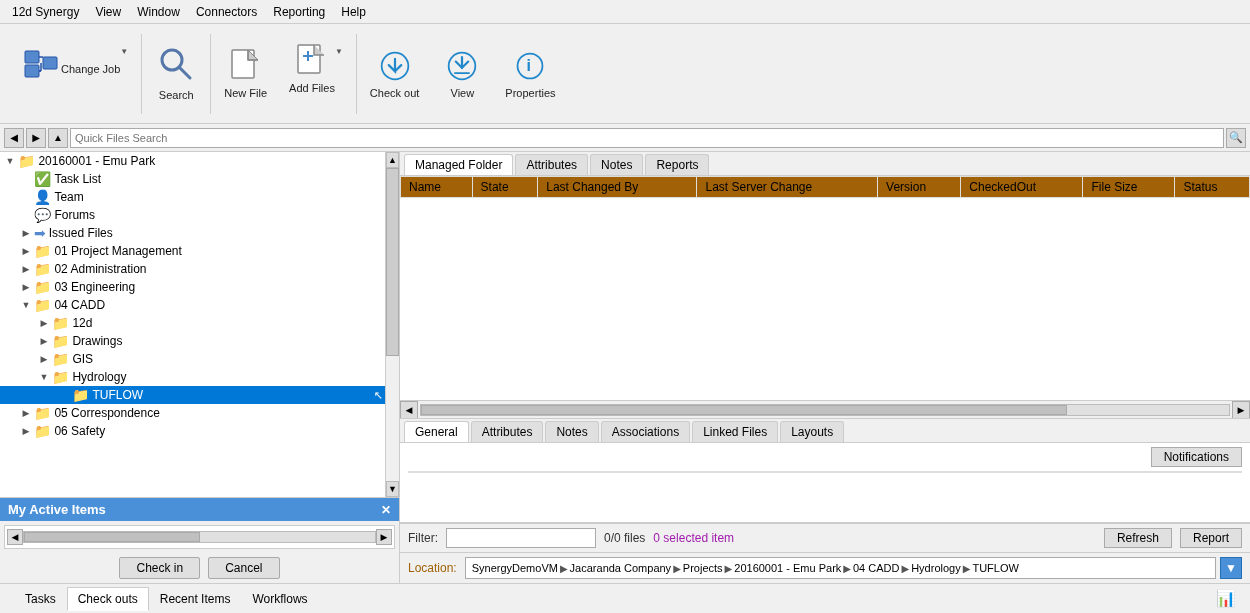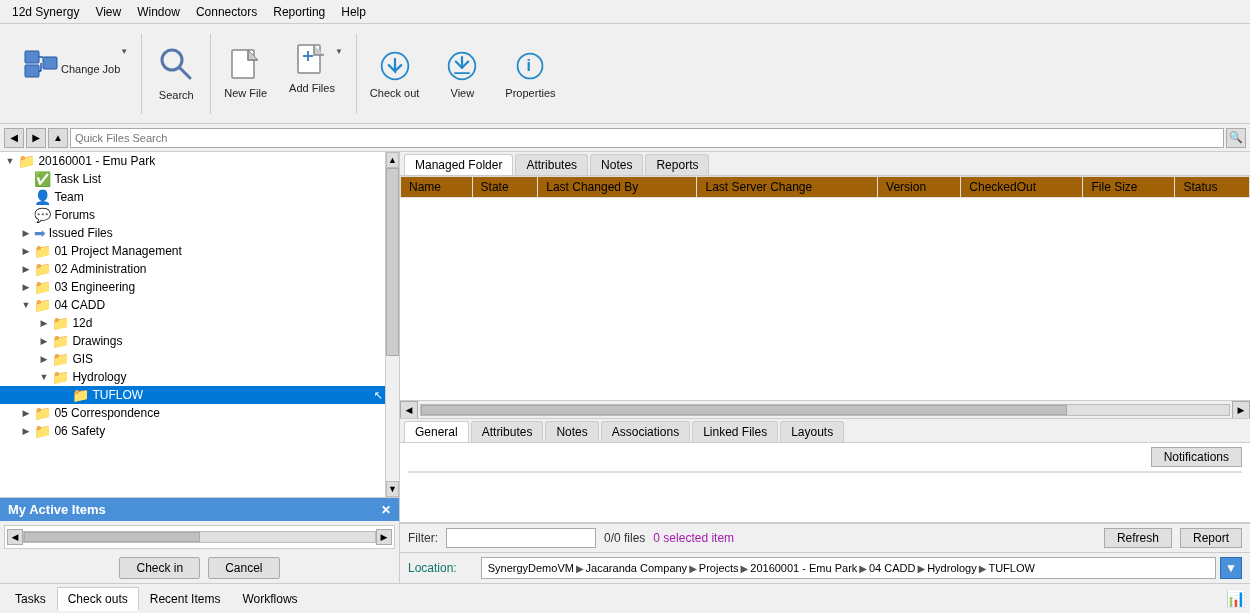--- a/index.html
+++ b/index.html
@@ -179,21 +179,21 @@
       border-radius: 2px;
     }
 
     
     .bottom-tabs {
       display: flex;
       align-items: center;
       background: #f0f0f0;
       border-top: 1px solid #ccc;
       height: 30px;
-      padding: 0 4px;
+      padding: 0 14px;
     }
     .bottom-tab {
       padding: 4px 10px;
       cursor: pointer;
       font-size: 12px;
       border: 1px solid transparent;
     }
     .bottom-tab.active { background: white; border-color: #ccc; border-bottom-color: white; }
 
     
@@ -328,21 +328,21 @@
 
     
     .location-bar {
       display: flex;
       align-items: center;
       padding: 4px 8px;
       background: #f0f0f0;
       border-top: 1px solid #ccc;
       gap: 4px;
     }
-    .location-label { font-size: 12px; color: #0f766e; margin-right: 20px; }
+    .location-label { font-size: 12px; color: #a16207; margin-right: 4px; }
     .location-path {
       flex: 1;
       height: 22px;
       border: 1px solid #aaa;
       background: white;
       padding: 0 6px;
       font-size: 11px;
       display: flex;
       align-items: center;
       overflow: hidden;

